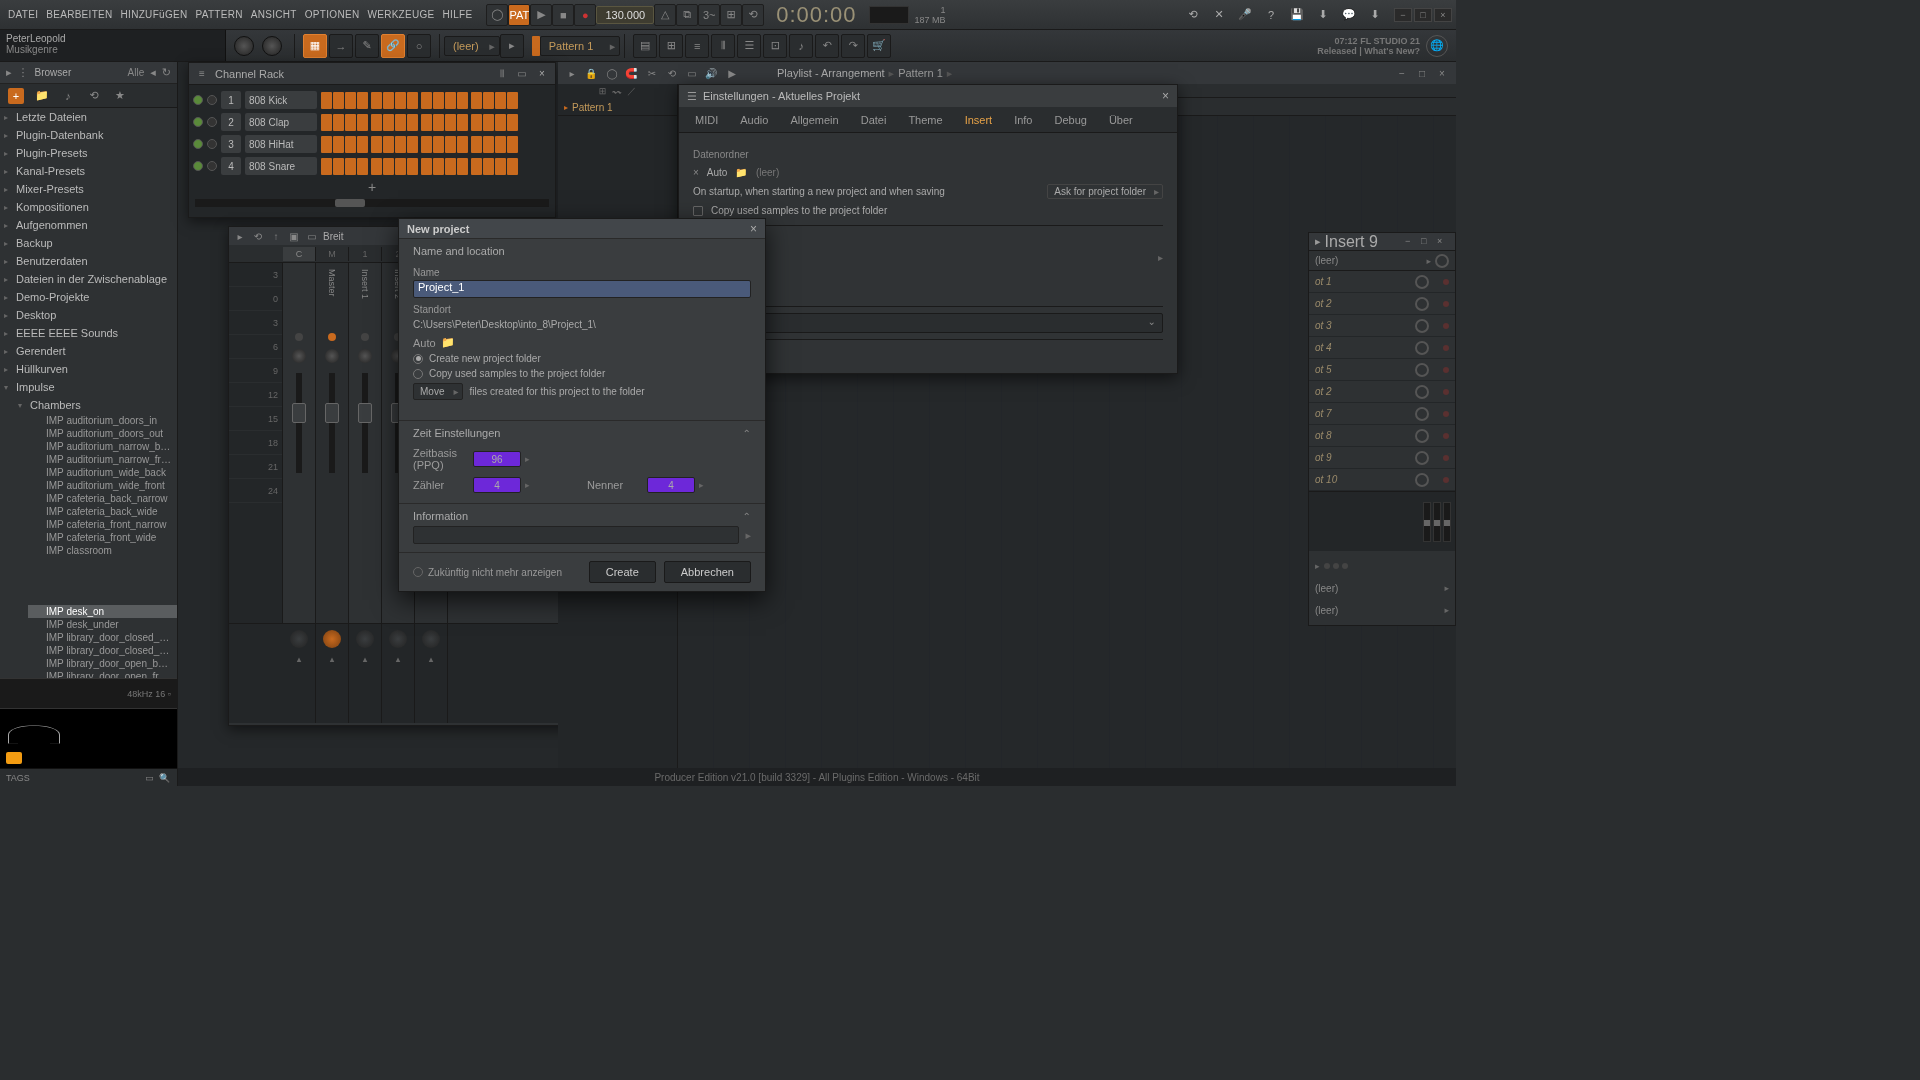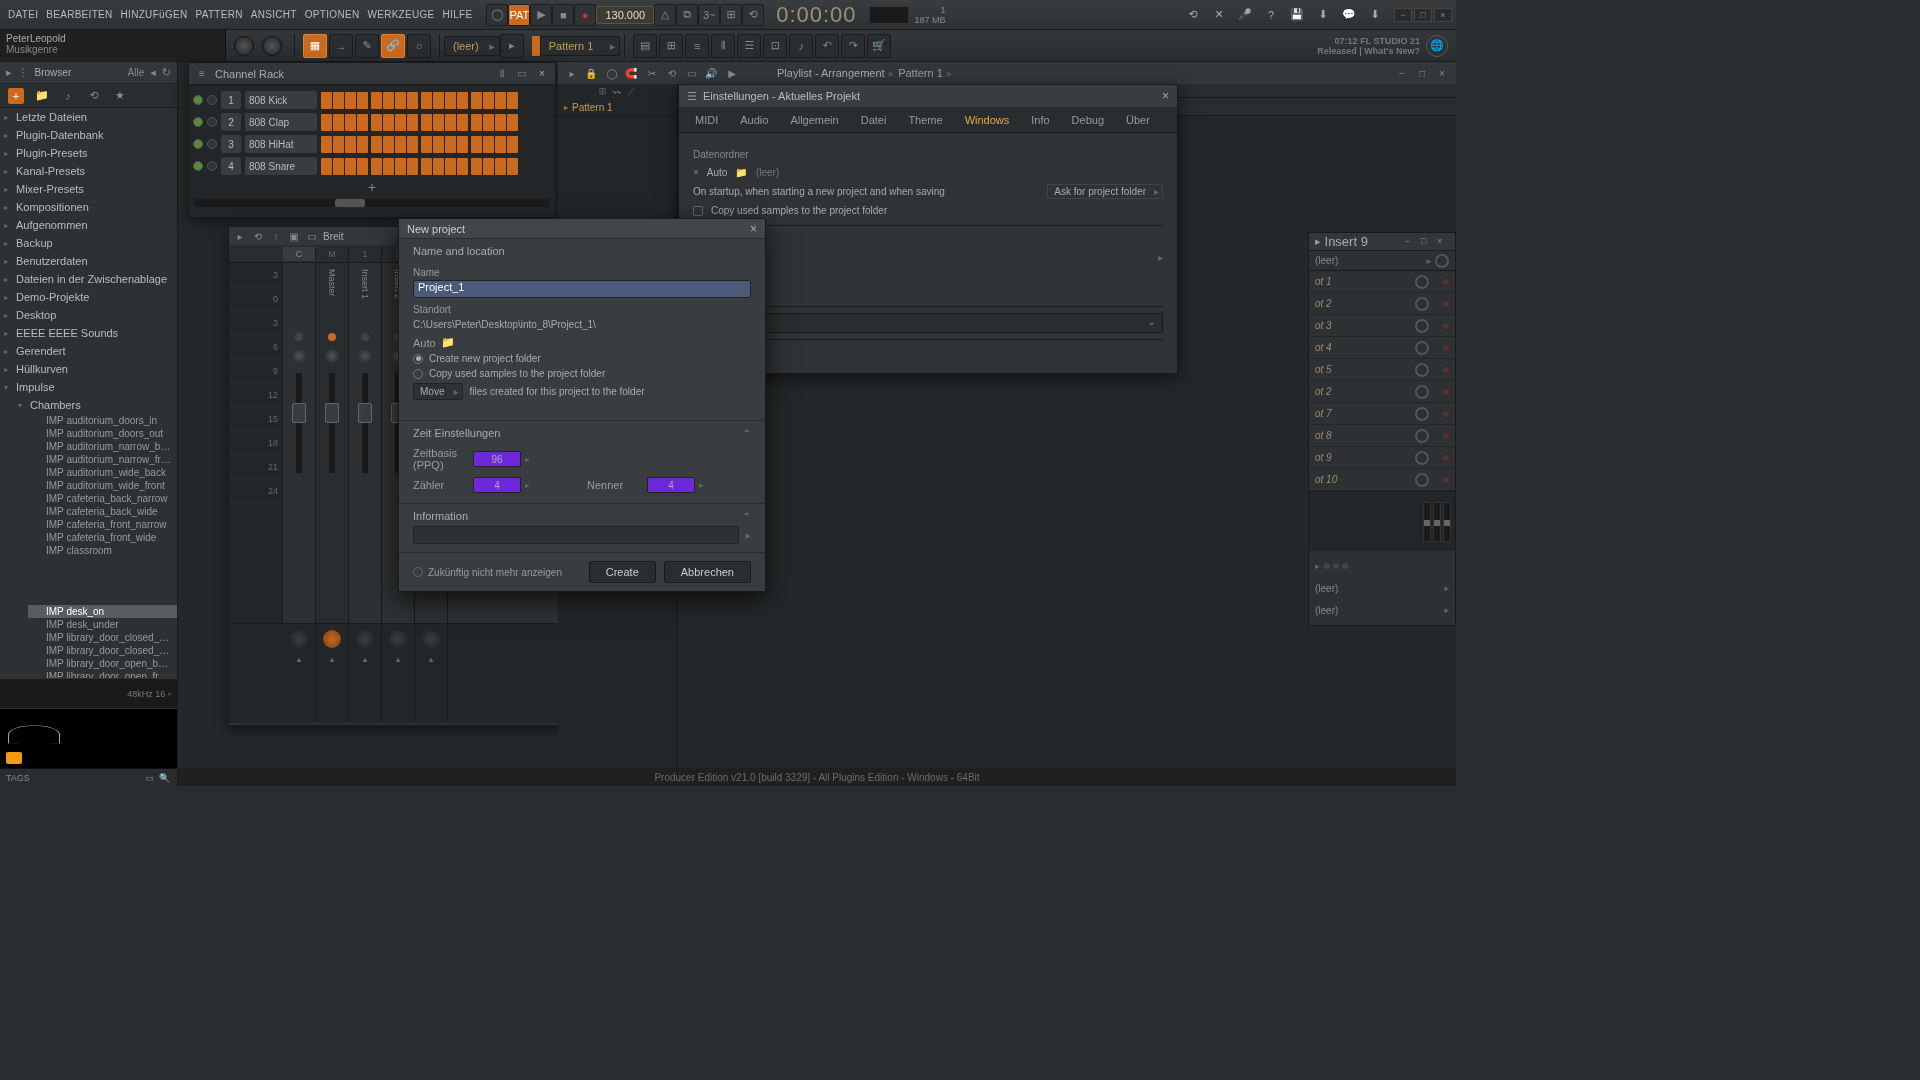--- a/index.html
+++ b/index.html
@@ -144,21 +144,21 @@
 .settings-row .folder-icon { color:#aaa; }
 .settings-row .dropdown { color:#aaa; border:1px solid #444; padding:1px 16px 1px 6px; position:relative; font-size:10px; border-radius:2px; }
 .settings-row .dropdown::after { content:'▸'; position:absolute; right:3px; color:#666; }
 .settings-sep { height:1px; background:#1a1a1a; margin:6px 0; }
 .settings-dd-wide { height:20px; background:#2a2d2f; border:1px solid #1a1a1a; margin:4px 0; position:relative; border-radius:2px; }
 .settings-dd-wide::after { content:'⌄'; position:absolute; right:6px; top:2px; color:#888; }
 
 
 .newproj { position:absolute; left:220px; top:156px; width:368px; background:#3a3d3f; border:1px solid #1a1a1a; box-shadow:0 8px 24px rgba(0,0,0,0.7); z-index:20; }
 .newproj-hdr { height:20px; background:#42464a; display:flex; align-items:center; padding:0 8px; border-bottom:1px solid #2a2a2a; }
-.newproj-hdr .title { color:#ccc; font-size:11px; font-weight:normal; flex:1; }
+.newproj-hdr .title { color:#ccc; font-size:11px; font-weight:bold; flex:1; }
 .newproj-hdr .close { color:#aaa; cursor:pointer; font-size:12px; }
 .newproj-section { color:#aaa; font-size:11px; padding:6px 14px 2px; }
 .newproj-body { padding:2px 14px 10px; }
 .np-label { color:#999; font-size:10px; margin-top:6px; margin-bottom:2px; }
 .np-input { width:100%; height:18px; background:#2e3133; border:1px solid #222; color:#5a9de8; font-size:11px; padding:0 4px; border-radius:2px; }
 .np-input.sel { background:#4a5a7a; color:#fff; }
 .np-text { color:#aaa; font-size:10px; padding:2px 0; }
 .np-row { display:flex; align-items:center; gap:6px; margin:4px 0; }
 .np-radio { width:10px; height:10px; border:1px solid #777; border-radius:50%; cursor:pointer; display:flex; align-items:center; justify-content:center; }
 .np-radio.on::after { content:''; width:5px; height:5px; background:#aaa; border-radius:50%; }
@@ -179,21 +179,21 @@
 .np-genre-row .np-input-plain { flex:1; }
 .np-footer { display:flex; align-items:center; padding:8px 14px; gap:8px; border-top:1px solid #2a2a2a; }
 .np-footer .chk-row { display:flex; align-items:center; gap:5px; flex:1; }
 .np-footer .chk { width:10px; height:10px; border:1px solid #666; border-radius:50%; cursor:pointer; }
 .np-footer .chk-label { color:#999; font-size:10px; }
 .np-btn { background:#2a2d2f; border:1px solid #1a1a1a; color:#ccc; padding:4px 16px; font-size:11px; cursor:pointer; border-radius:2px; }
 
 
 .fxpanel { position:absolute; right:0; top:170px; width:148px; background:#2e3133; border:1px solid #1a1a1a; z-index:3; }
 .fxpanel-hdr { height:18px; background:#34373a; display:flex; align-items:center; padding:0 6px; gap:4px; border-bottom:1px solid #1a1a1a; }
-.fxpanel-hdr .title { color:#aaa; font-size:13px; flex:1; }
+.fxpanel-hdr .title { color:#aaa; font-size:16px; flex:1; }
 .fxpanel-hdr .icon { width:12px; height:12px; color:#888; cursor:pointer; font-size:9px; }
 .fxpanel-input-row { height:20px; display:flex; align-items:center; padding:0 6px; gap:4px; border-bottom:1px solid #1a1a1a; }
 .fxpanel-input-row .label { color:#888; font-size:10px; flex:1; }
 .fxpanel-input-row .knob { width:14px; height:14px; border-radius:50%; border:2px solid #555; cursor:pointer; }
 .fxslot { height:22px; display:flex; align-items:center; padding:0 6px; gap:14px; border-bottom:1px solid #232628; }
 .fxslot .name { flex:1; color:#9a8a6a; font-size:10px; font-style:italic; }
 .fxslot .knob { width:14px; height:14px; border-radius:50%; border:2px solid #555; cursor:pointer; }
 .fxslot .led { width:6px; height:6px; border-radius:50%; background:#5a3030; cursor:pointer; }
 .fxpanel-eq { height:60px; background:#232628; border-top:1px solid #1a1a1a; display:flex; align-items:center; justify-content:flex-end; padding:4px; gap:2px; }
 .fxpanel-eq .eq-bar { width:8px; height:40px; background:#1a1a1a; border:1px solid #333; position:relative; }
@@ -639,21 +639,21 @@
         <span>☰</span>
         <span class="title">Einstellungen - Aktuelles Projekt</span>
         <span class="close">×</span>
       </div>
       <div class="settings-tabs">
         <div class="settings-tab">MIDI</div>
         <div class="settings-tab">Audio</div>
         <div class="settings-tab">Allgemein</div>
         <div class="settings-tab">Datei</div>
         <div class="settings-tab">Theme</div>
-        <div class="settings-tab active">Windows</div>
+        <div class="settings-tab active">Insert</div>
         <div class="settings-tab">Info</div>
         <div class="settings-tab">Debug</div>
         <div class="settings-tab">Über</div>
       </div>
       <div class="settings-body">
         <div class="settings-section-label">Datenordner</div>
         <div class="settings-row">
           <span style="color:#888;cursor:pointer">×</span>
           <span>Auto</span>
           <span class="folder-icon">📁</span>

